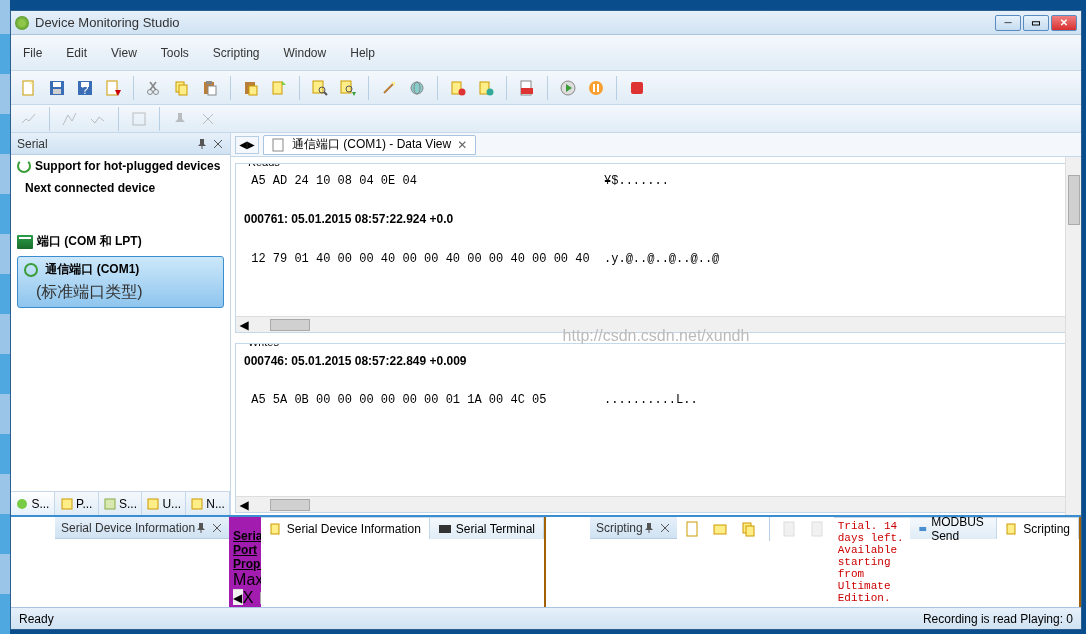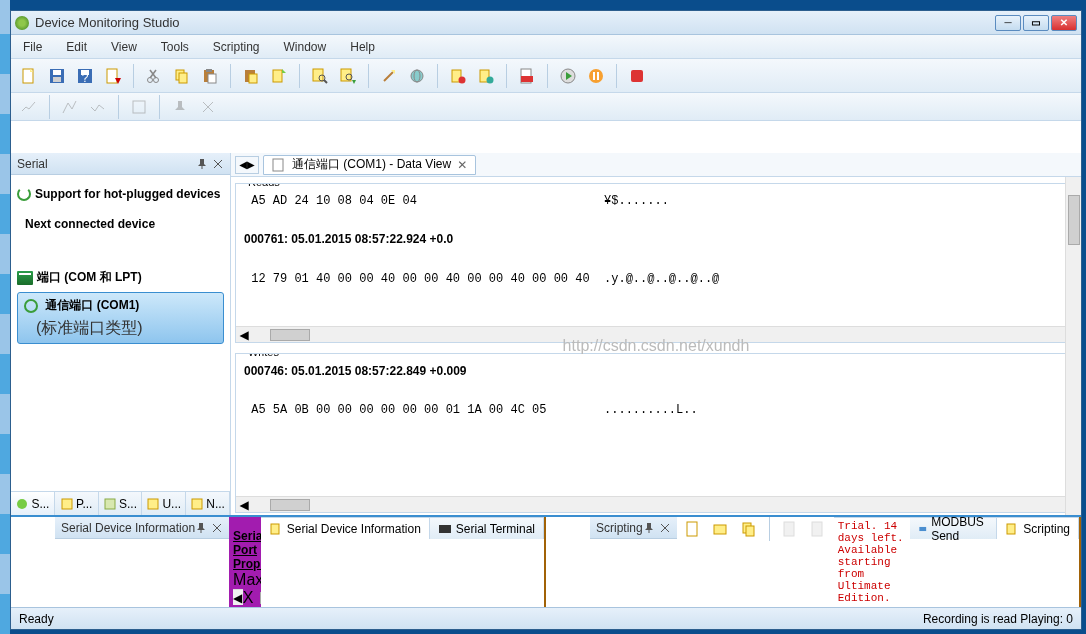--- a/index.html
+++ b/index.html
@@ -5,35 +5,35 @@
 * { box-sizing: border-box; margin: 0; padding: 0; font-family: "Segoe UI", Tahoma, sans-serif; font-size: 12px; }
 body { background: #0a4d8c; width: 1086px; height: 634px; overflow: hidden; position: relative; }
 .edge-left { position: absolute; left: 0; top: 0; width: 10px; height: 634px; background: repeating-linear-gradient(0deg, #4fa8e0 0 40px, #9ac5e8 40px 80px); }
 .window { position: absolute; left: 10px; top: 10px; width: 1072px; height: 620px; background: #fff; border: 1px solid #2c5e8e; display: flex; flex-direction: column; }
 .titlebar { height: 24px; background: linear-gradient(#e6f0fa, #d0e2f2); display: flex; align-items: center; padding: 0 4px; border-bottom: 1px solid #a8c4de; }
 .app-icon { width: 14px; height: 14px; background: radial-gradient(circle, #8fc74a 30%, #3a7d1e 100%); border-radius: 50%; margin-right: 6px; }
 .title-text { flex: 1; font-size: 13px; color: #333; }
 .win-controls { display: flex; gap: 2px; }
 .win-btn { width: 26px; height: 16px; border: 1px solid #5a8bbf; border-radius: 2px; display: flex; align-items: center; justify-content: center; font-size: 10px; font-weight: bold; background: linear-gradient(#e8f2fb, #c5dcf0); cursor: pointer; }
 .win-btn.close { background: linear-gradient(#f08080, #d83030); color: #fff; }
-.menubar { height: 24px; background: linear-gradient(#f4f8fc, #e0ecf6); display: flex; align-items: center; padding: 0 8px; gap: 16px; border-bottom: 1px solid #c5d8ea; }
+.menubar { height: 36px; background: linear-gradient(#f4f8fc, #e0ecf6); display: flex; align-items: center; padding: 0 8px; gap: 16px; border-bottom: 1px solid #c5d8ea; }
 .menu-item { color: #333; cursor: pointer; padding: 2px 4px; }
 .toolbar { height: 34px; background: linear-gradient(#f4f8fc, #e0ecf6); display: flex; align-items: center; padding: 0 6px; gap: 4px; border-bottom: 1px solid #c5d8ea; }
 .tbtn { width: 24px; height: 24px; border: 1px solid transparent; display: flex; align-items: center; justify-content: center; cursor: pointer; border-radius: 2px; }
 .tic { width: 16px; height: 16px; display: inline-block; }
 .sep { width: 1px; height: 24px; background: #b8cee2; margin: 0 4px; }
 .toolbar2 { height: 28px; background: linear-gradient(#f4f8fc, #e0ecf6); display: flex; align-items: center; padding: 0 6px; gap: 4px; border-bottom: 1px solid #c5d8ea; }
 .tbtn2 { width: 24px; height: 20px; display: flex; align-items: center; justify-content: center; opacity: 0.5; }
-.main-area { flex: 1; display: flex; overflow: hidden; margin-top: 32px; }
+.main-area { flex: 1; display: flex; overflow: hidden; }
 .sidebar { width: 220px; display: flex; flex-direction: column; border-right: 1px solid #c5d8ea; background: #fff; }
 .panel-header { height: 22px; background: linear-gradient(#e6f0fa, #d0e2f2); display: flex; align-items: center; padding: 0 6px; font-size: 12px; color: #333; border-bottom: 1px solid #b8cee2; }
 .panel-header .hicons { margin-left: auto; display: flex; gap: 4px; }
 .pinic, .xic { width: 12px; height: 12px; display: inline-block; cursor: pointer; }
 .side-body { flex: 1; background: #fff; display: flex; flex-direction: column; overflow: hidden; }
-.support-row { padding: 12px 6px; font-weight: bold; font-size: 12px; display: flex; align-items: center; gap: 4px; }
+.support-row { padding: 4px 6px; font-weight: bold; font-size: 12px; display: flex; align-items: center; gap: 4px; }
 .next-row { padding: 4px 14px; font-weight: bold; font-size: 12px; }
 .cat-row { margin-top: 30px; padding: 4px 6px; font-weight: bold; display: flex; align-items: center; gap: 4px; background: #fff; }
 .caticon { width: 16px; height: 14px; background: linear-gradient(#2a9d4a, #1a6d2a); border-radius: 1px; position: relative; }
 .caticon:before { content: ""; position: absolute; top: 2px; left: 2px; right: 2px; height: 2px; background: #fff; }
 .device-sel { margin: 2px 6px; background: linear-gradient(#cde8fa, #8ec5ee); border: 1px solid #3a8ed0; border-radius: 3px; padding: 4px 6px; }
 .device-sel .dname { font-weight: bold; text-align: right; }
 .device-sel .dsub { font-size: 16px; color: #333; margin-top: 4px; margin-left: 12px; }
 .side-tabs { height: 24px; display: flex; border-top: 1px solid #c5d8ea; }
 .stab { flex: 1; display: flex; align-items: center; justify-content: center; font-size: 11px; border-right: 1px solid #c5d8ea; background: linear-gradient(#f4f8fc, #e0ecf6); cursor: pointer; gap: 2px; overflow: hidden; }
 .stab.active { background: linear-gradient(#fff, #e6f0fa); }

